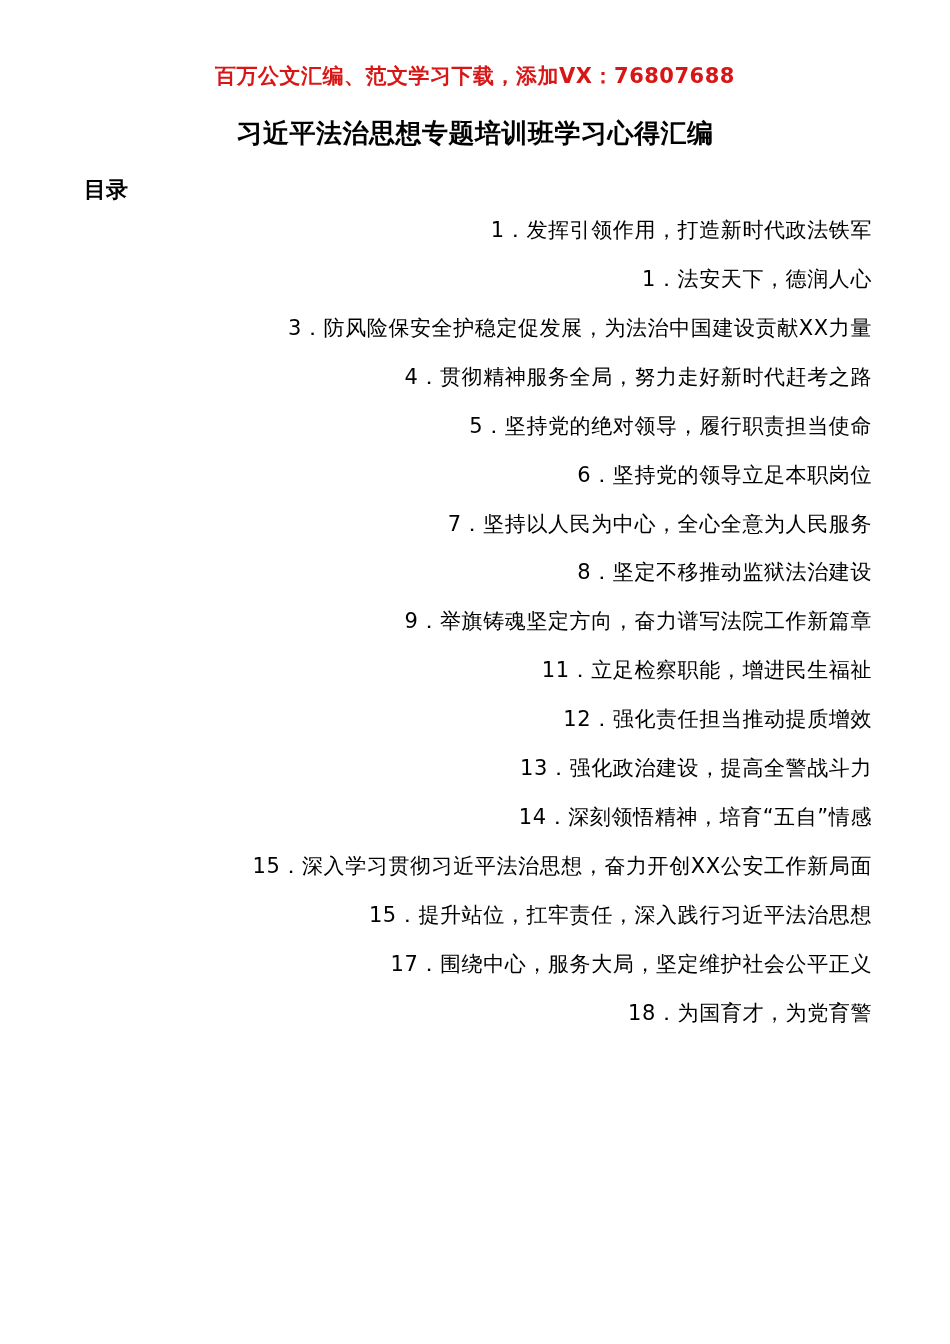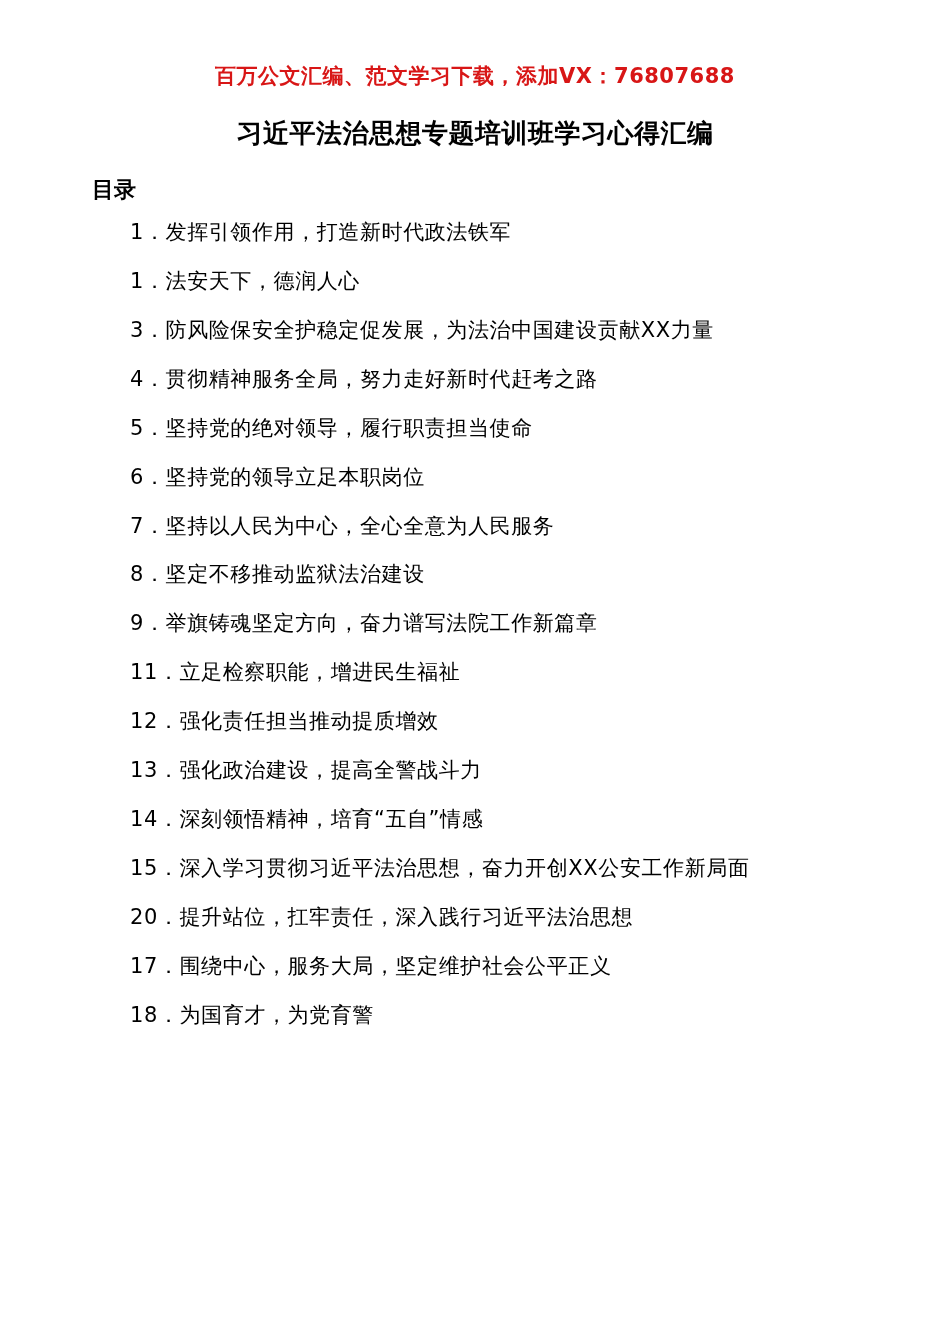--- a/index.html
+++ b/index.html
@@ -48,27 +48,28 @@
     font-weight: 700;
     margin-top: 10px;
     letter-spacing: 0.5px;
     font-family: "DejaVu Sans", "Liberation Sans", sans-serif;
   }
   .toc-heading {
     font-size: 22px;
     font-weight: 700;
     margin-top: 24px;
     margin-bottom: 6px;
-    margin-left: 18px;
+    margin-left: 10px;
     font-family: "DejaVu Sans", "Liberation Sans", sans-serif;
   }
   .toc-list {
-    margin: 12px;
+    margin: 4px;
     padding: 0;
     list-style: none;
+    text-align: right;
   }
   .toc-item {
     font-size: 21px;
     line-height: 1.52;
     margin-top: 17px;
     text-indent: 44px;
     letter-spacing: 0.6px;
     font-family: "DejaVu Sans", "Liberation Sans", sans-serif;
     word-break: break-all;
   }
@@ -96,18 +97,18 @@
     <li class="toc-item">5．坚持党的绝对领导，履行职责担当使命</li>
     <li class="toc-item">6．坚持党的领导立足本职岗位</li>
     <li class="toc-item">7．坚持以人民为中心，全心全意为人民服务</li>
     <li class="toc-item">8．坚定不移推动监狱法治建设</li>
     <li class="toc-item">9．举旗铸魂坚定方向，奋力谱写法院工作新篇章</li>
     <li class="toc-item">11．立足检察职能，增进民生福祉</li>
     <li class="toc-item">12．强化责任担当推动提质增效</li>
     <li class="toc-item">13．强化政治建设，提高全警战斗力</li>
     <li class="toc-item">14．深刻领悟精神，培育“五自”情感</li>
     <li class="toc-item">15．深入学习贯彻习近平法治思想，奋力开创XX公安工作新局面</li>
-    <li class="toc-item">20．提升站位，扛牢责任，深入践行习近平法治思想</li>
+    <li class="toc-item">15．提升站位，扛牢责任，深入践行习近平法治思想</li>
     <li class="toc-item">17．围绕中心，服务大局，坚定维护社会公平正义</li>
     <li class="toc-item">18．为国育才，为党育警</li>
   </ul>
 
 </div>
 
 </body></html>

